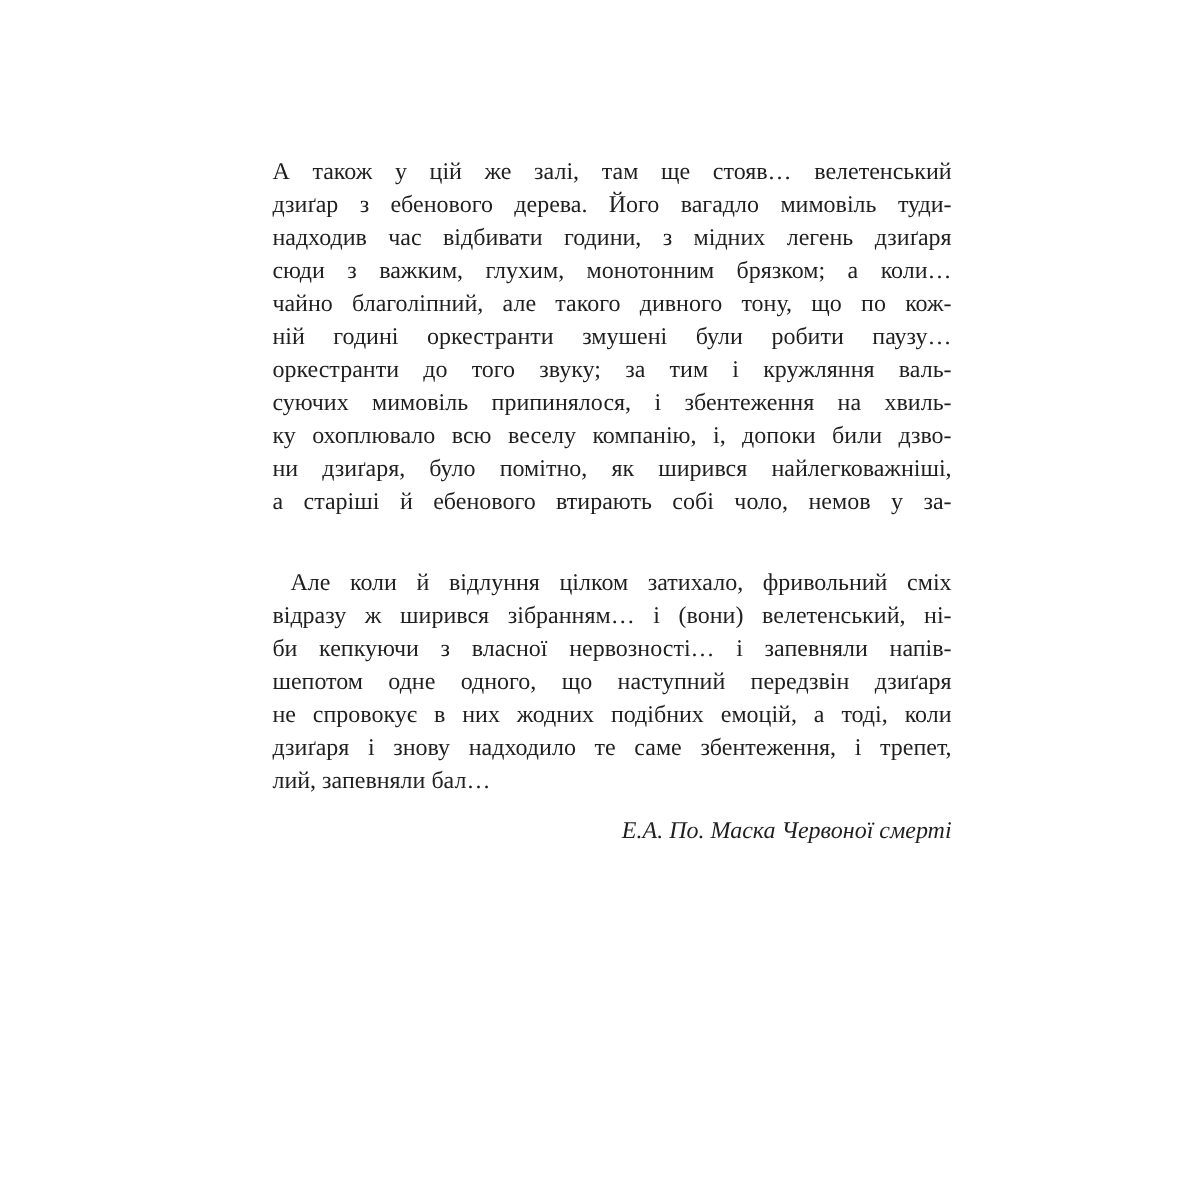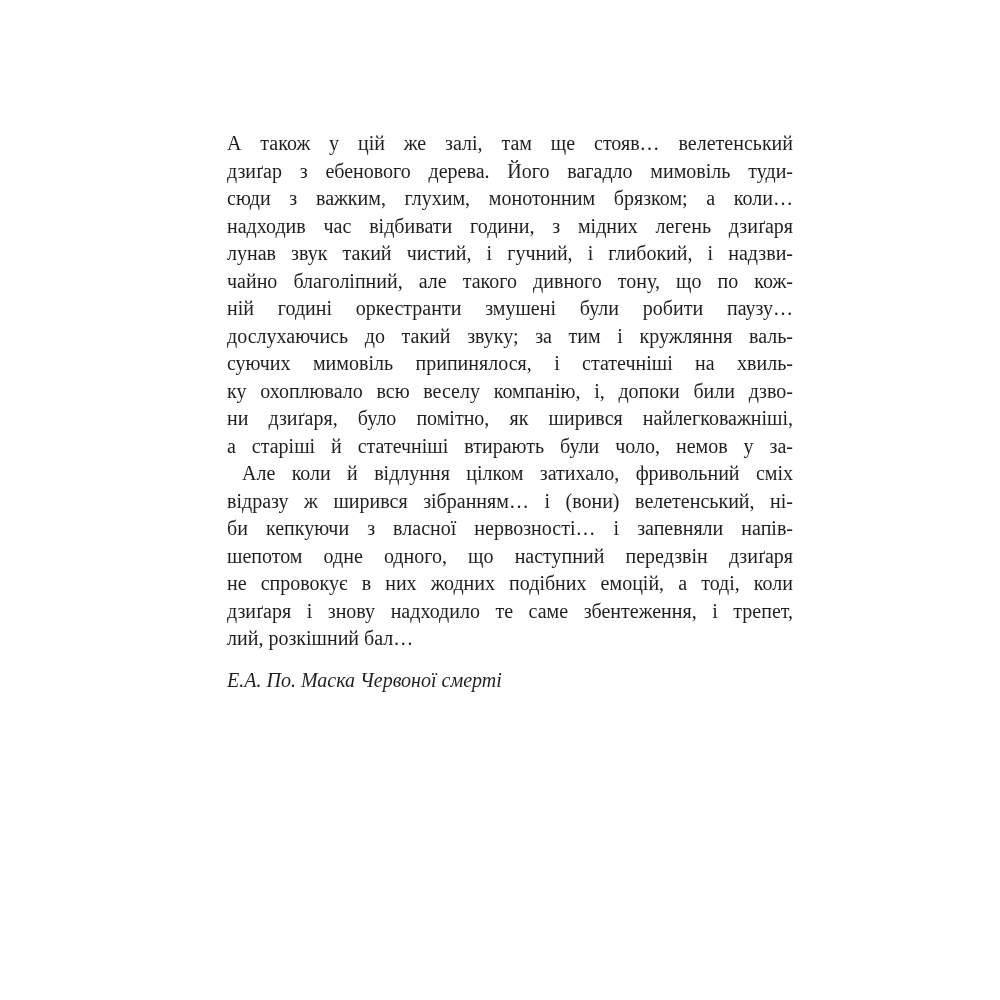--- a/index.html
+++ b/index.html
@@ -28,56 +28,56 @@
     text-align: justify;
     text-align-last: justify;
     white-space: nowrap;
   }
   .line.para-end {
     text-align-last: left;
     white-space: normal;
   }
   .line.indent {
     padding-left: 15px;
+    margin-top: 40px;
   }
   .attribution {
     margin-top: 14px;
-    text-align: left;
+    text-align: right;
     font-style: italic;
     font-size: 20px;
     line-height: 27.5px;
   }
 </style>
 </head>
 <body>
 
 <div class="page">
   <div class="epigraph">
 
     <div>
       <div class="line">А також у цій же залі, там ще стояв… велетенський</div>
       <div class="line">дзиґар з ебенового дерева. Його вагадло мимовіль туди-</div>
+      <div class="line">надходив час відбивати години, з мідних легень дзиґаря</div>
       <div class="line">сюди з важким, глухим, монотонним брязком; а коли…</div>
-      <div class="line">надходив час відбивати години, з мідних легень дзиґаря</div>
-      <div class="line">лунав звук такий чистий, і гучний, і глибокий, і надзви-</div>
       <div class="line">чайно благоліпний, але такого дивного тону, що по кож-</div>
       <div class="line">ній годині оркестранти змушені були робити паузу…</div>
-      <div class="line">дослухаючись до такий звуку; за тим і кружляння валь-</div>
-      <div class="line">суючих мимовіль припинялося, і статечніші на хвиль-</div>
+      <div class="line">оркестранти до того звуку; за тим і кружляння валь-</div>
+      <div class="line">суючих мимовіль припинялося, і збентеження на хвиль-</div>
       <div class="line">ку охоплювало всю веселу компанію, і, допоки били дзво-</div>
       <div class="line">ни дзиґаря, було помітно, як ширився найлегковажніші,</div>
-      <div class="line">а старіші й статечніші втирають були чоло, немов у за-</div>
+      <div class="line">а старіші й ебенового втирають собі чоло, немов у за-</div>
     </div>
 
     <div>
       <div class="line indent">Але коли й відлуння цілком затихало, фривольний сміх</div>
       <div class="line">відразу ж ширився зібранням… і (вони) велетенський, ні-</div>
       <div class="line">би кепкуючи з власної нервозності… і запевняли напів-</div>
       <div class="line">шепотом одне одного, що наступний передзвін дзиґаря</div>
       <div class="line">не спровокує в них жодних подібних емоцій, а тоді, коли</div>
       <div class="line">дзиґаря і знову надходило те саме збентеження, і трепет,</div>
-      <div class="line para-end">лий, розкішний бал…</div>
+      <div class="line para-end">лий, запевняли бал…</div>
     </div>
 
     <div class="attribution">Е.А. По. Маска Червоної смерті</div>
 
   </div>
 </div>
 
 </body></html>

